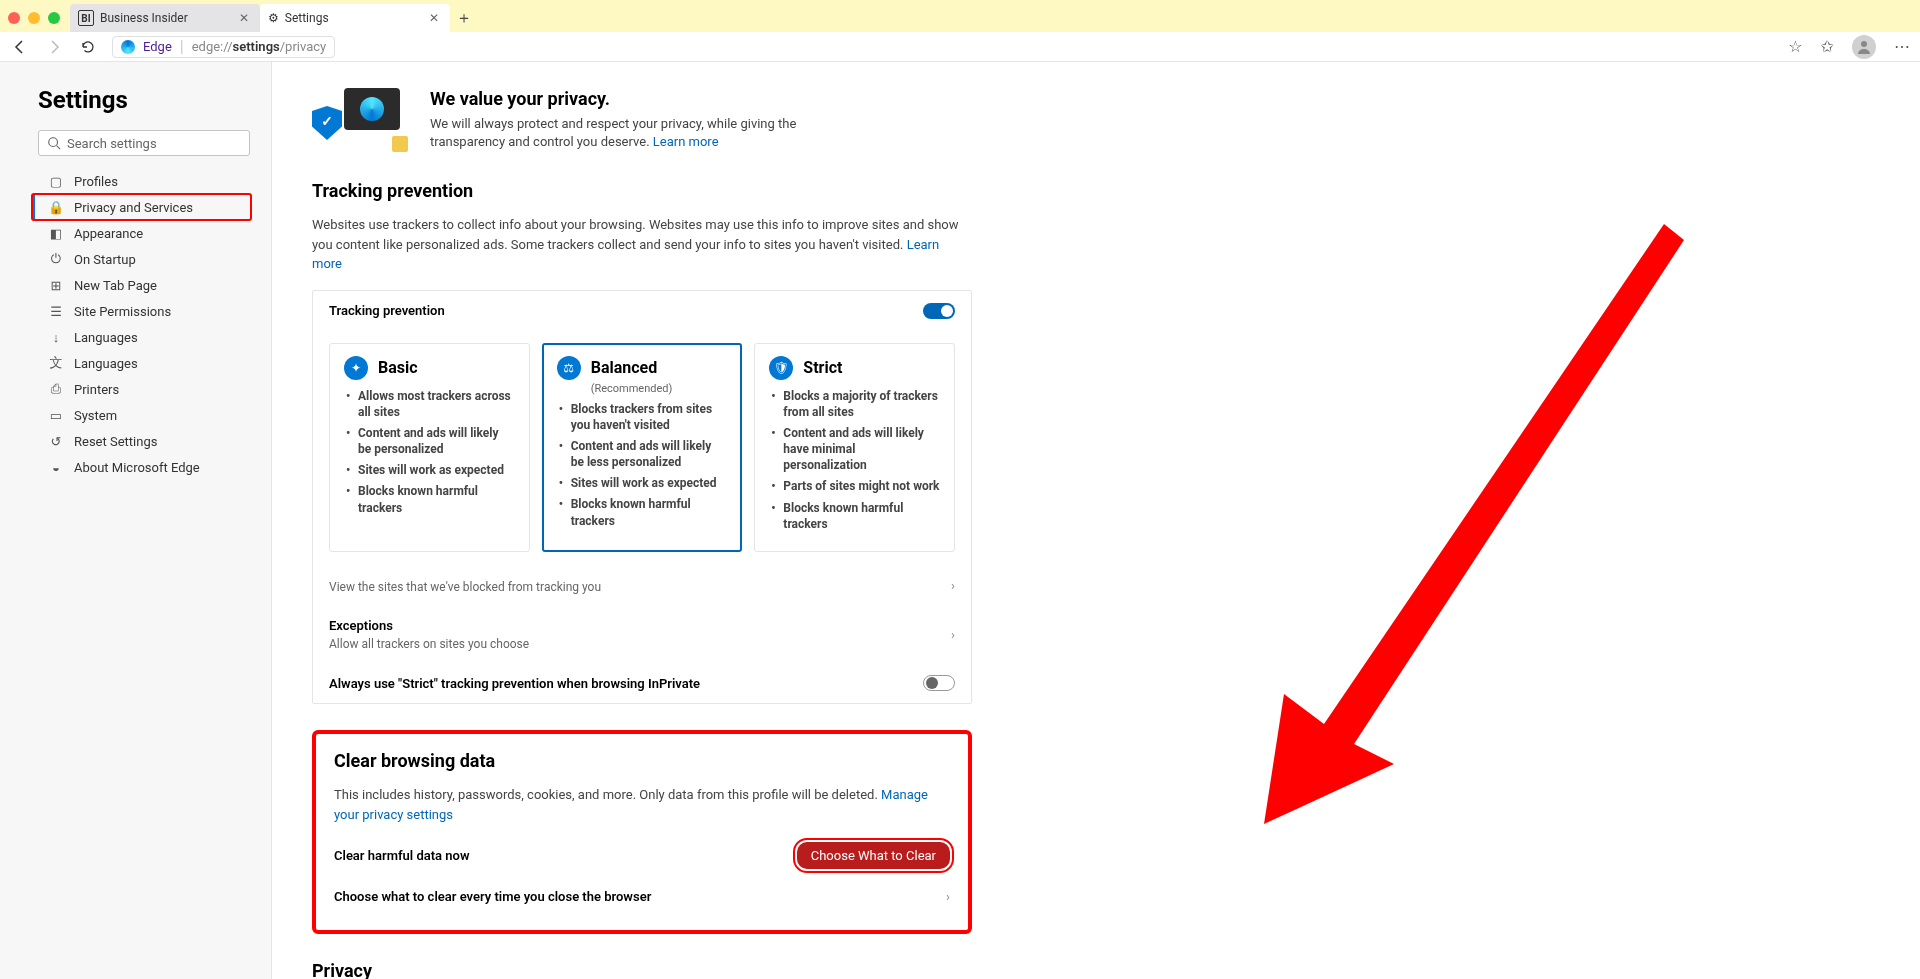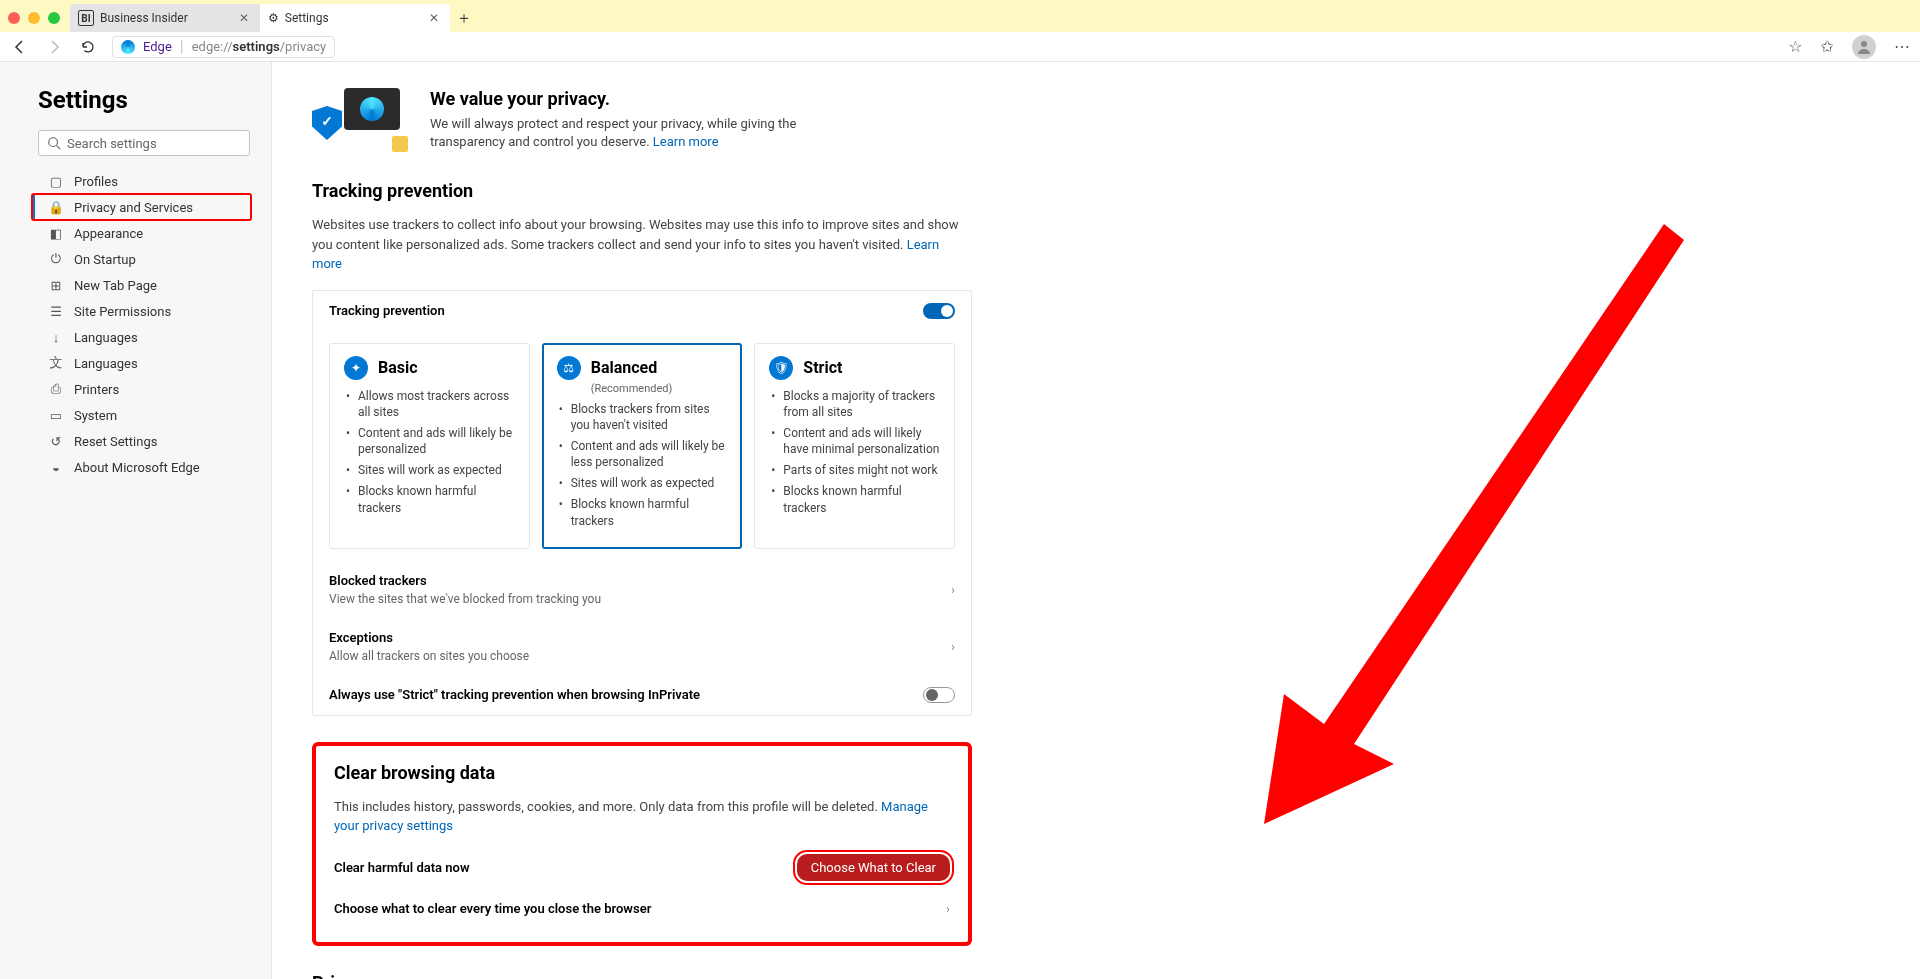--- a/index.html
+++ b/index.html
@@ -66,21 +66,21 @@
     .panel-row.linkrow { cursor: pointer; }
     .chev { color: #888; }
 
     .cards { display: flex; gap: 12px; padding: 12px 16px; }
     .card { flex: 1; border: 1px solid #e5e5e5; border-radius: 3px; padding: 12px 14px 14px 14px; }
     .card.selected { border: 2px solid #0067b8; padding: 11px 13px 13px 13px; }
     .card-head { display: flex; align-items: center; gap: 10px; margin-bottom: 8px; }
     .card-icon { width: 24px; height: 24px; border-radius: 50%; background:#0078d4; display:flex;align-items:center;justify-content:center;color:#fff;font-size:12px; }
     .card-title { font-size: 16px; font-weight: 700; }
     .card-rec { font-size: 11px; color: #666; margin-left: 34px; margin-top: -6px; margin-bottom: 6px; }
-    .card ul { list-style: none; padding-left: 0; }
+    .card ul { list-style: none; padding-left: 0; font-weight: bold; }
     .card li { font-size: 12px; color: #444; padding-left: 14px; position: relative; margin: 5px 0; line-height: 1.35; }
     .card li::before { content: "•"; position: absolute; left: 2px; color: #444; }
 
     .toggle { width: 32px; height: 16px; border-radius: 8px; background: #0067b8; position: relative; }
     .toggle::after { content:""; position:absolute; width:12px;height:12px;background:#fff;border-radius:50%; top:2px; right:2px; }
     .toggle.off { background:#fff; border:1px solid #999; }
     .toggle.off::after { left:2px; right:auto; top:1px; background:#666; }
 
     .callout { border: 4px solid #ff0000; border-radius: 6px; padding: 16px 18px; margin-top: 26px; }
     .callout h3 { font-size: 18px; font-weight: 700; margin-bottom: 14px; }
@@ -277,21 +277,20 @@
               <li>Blocks a majority of trackers from all sites</li>
               <li>Content and ads will likely have minimal personalization</li>
               <li>Parts of sites might not work</li>
               <li>Blocks known harmful trackers</li>
             </ul>
           </div>
         </div>
 
         <div class="panel-row linkrow">
           <div class="grow">
-            <div class="title">Blocked trackers</div>
             <div class="sub">View the sites that we've blocked from tracking you</div>
           </div>
           <span class="chev">›</span>
         </div>
         <div class="panel-row linkrow">
           <div class="grow">
             <div class="title">Exceptions</div>
             <div class="sub">Allow all trackers on sites you choose</div>
           </div>
           <span class="chev">›</span>

